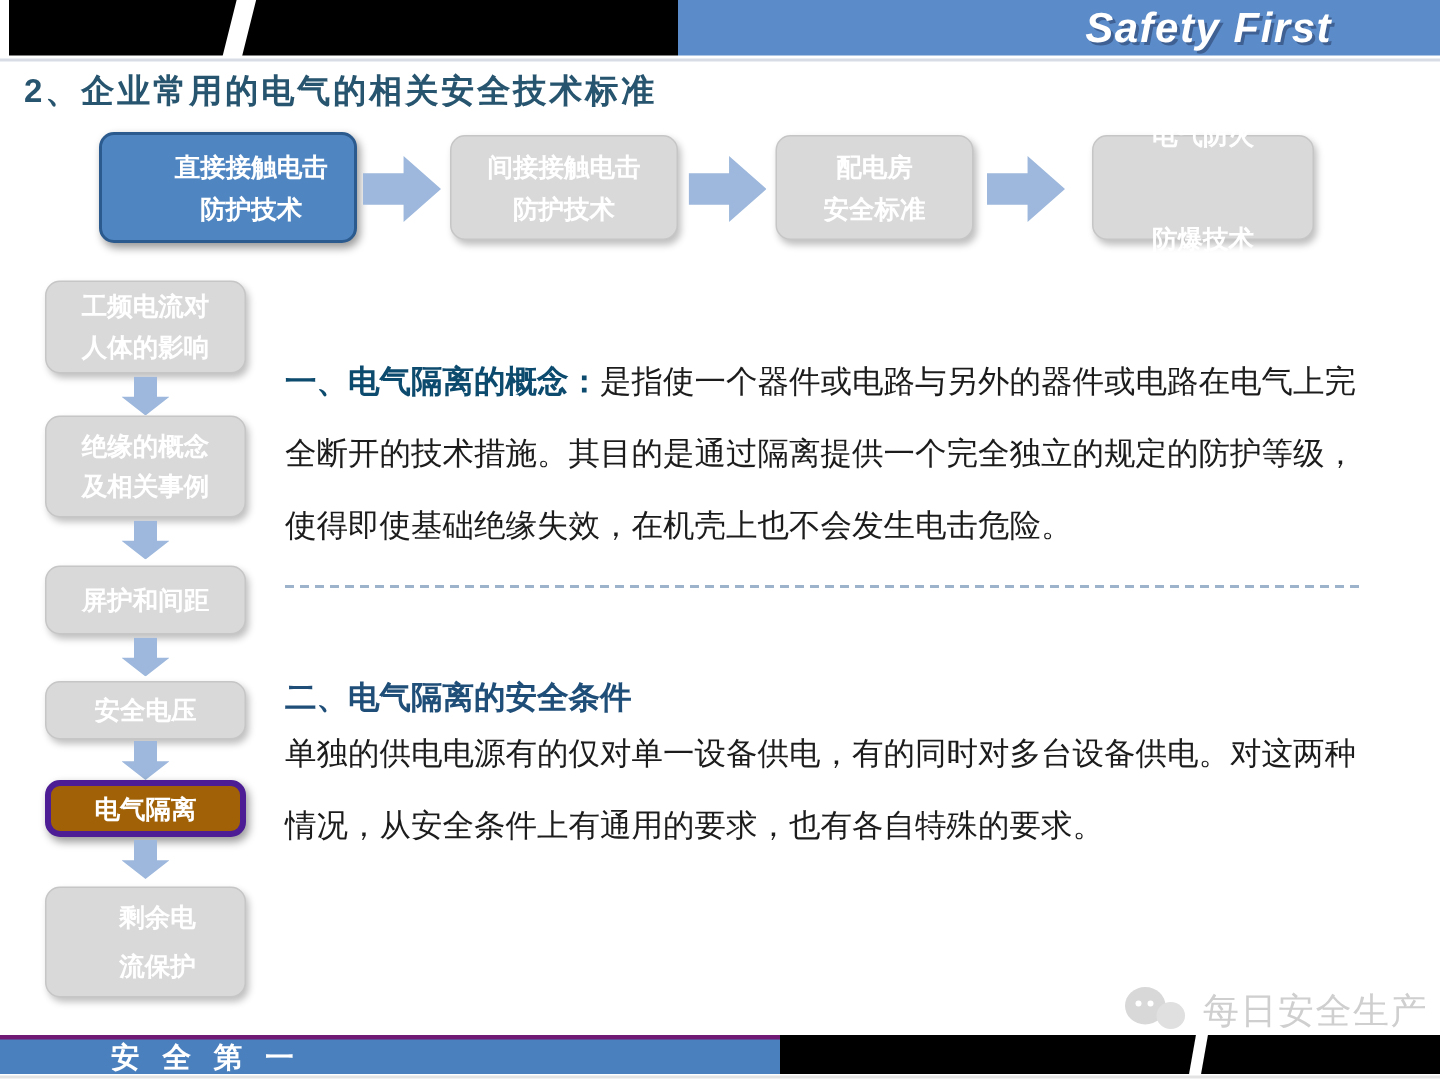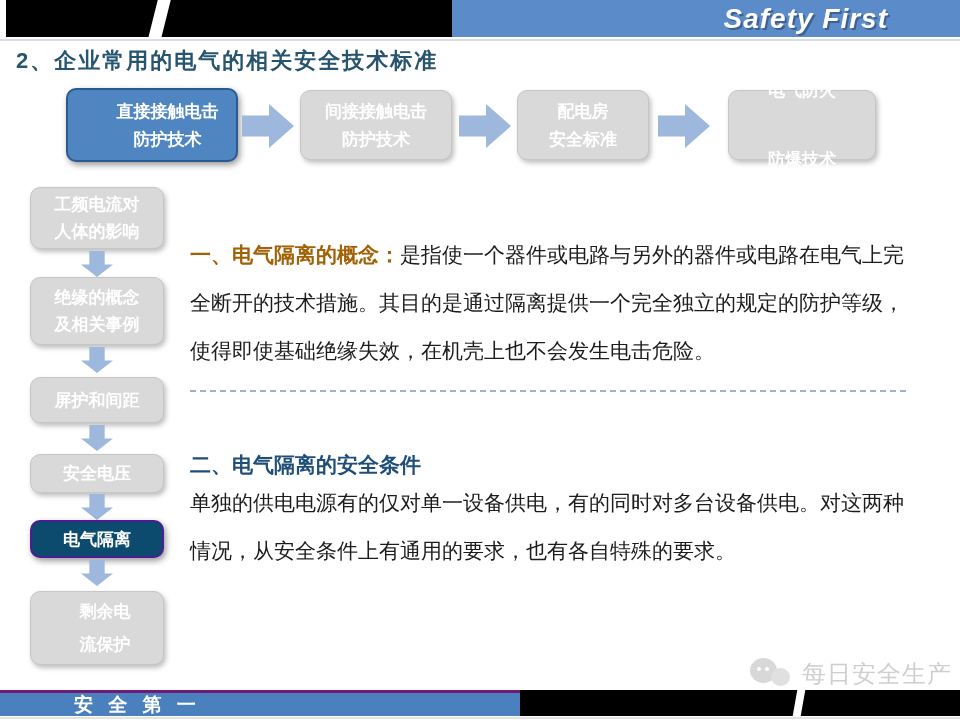--- a/index.html
+++ b/index.html
@@ -32,35 +32,35 @@
   .f4 { left:728px; width:148px;gap:46px; }
   .arrow-r { position:absolute; top:104px; width:52px; height:44px; background:#9db8dc;
              clip-path:polygon(0 26%,52% 26%,52% 0,100% 50%,52% 100%,52% 74%,0 74%); }
   .ar1 { left:242px; } .ar2 { left:459px; } .ar3 { left:658px; }
 
   
   .sbox { position:absolute; left:30px; width:134px; border-radius:10px;
           display:flex; flex-direction:column; justify-content:center; align-items:center; gap:4px;
           font-size:17px; font-weight:bold; color:#fff; text-align:center;
           background:#d9d9d9; border:1px solid #c6c6c6; box-shadow:2px 3px 5px rgba(0,0,0,.25); }
-  .sbox.active { background:#0c4a6e; border:2px solid #4c1d95; box-shadow:2px 3px 6px rgba(0,0,0,.4); }
+  .sbox.active { background:#a16207; border:4px solid #4c1d95; box-shadow:2px 3px 6px rgba(0,0,0,.4); }
   .s1 { top:187px; height:62px; }
   .s2 { top:277px; height:68px; }
   .s3 { top:377px; height:46px; }
   .s4 { top:454px; height:39px; }
   .s5 { top:520px; height:38px; }
   .s6 { top:591px; height:74px; gap:10px;padding-left:16px; }
   .arrow-d { position:absolute; left:81px; width:32px; height:26px; background:#9db8dc;
              clip-path:polygon(26% 0,74% 0,74% 52%,100% 52%,50% 100%,0 52%,26% 52%); }
   .ad1 { top:251px; } .ad2 { top:347px; } .ad3 { top:425px; } .ad4 { top:494px; } .ad5 { top:560px; }
 
   
   .section1 { position:absolute; left:190px; top:231px; width:724px;
               font-size:21px; line-height:48px; color:#1c1c1c; }
-  .sec-heading-inline { font-weight:bold; color:#a16207; }
+  .sec-heading-inline { font-weight:bold; color:#0c4a6e; }
   .divider { position:absolute; left:190px; top:390px; width:716px; height:0;
              border-top:2px dashed #9db3cc; }
   .section2-heading { position:absolute; left:190px; top:451px; font-size:21px;
                       font-weight:bold; color:#1f4e79; }
   .section2-body { position:absolute; left:190px; top:479px; width:724px;
                    font-size:21px; line-height:48px; color:#1c1c1c; }
 
   
   .watermark { position:absolute; top:658px; right:8px; display:flex; align-items:flex-start; gap:8px;
                color:#cfcfcf; font-size:24px; letter-spacing:1px; z-index:3; }

